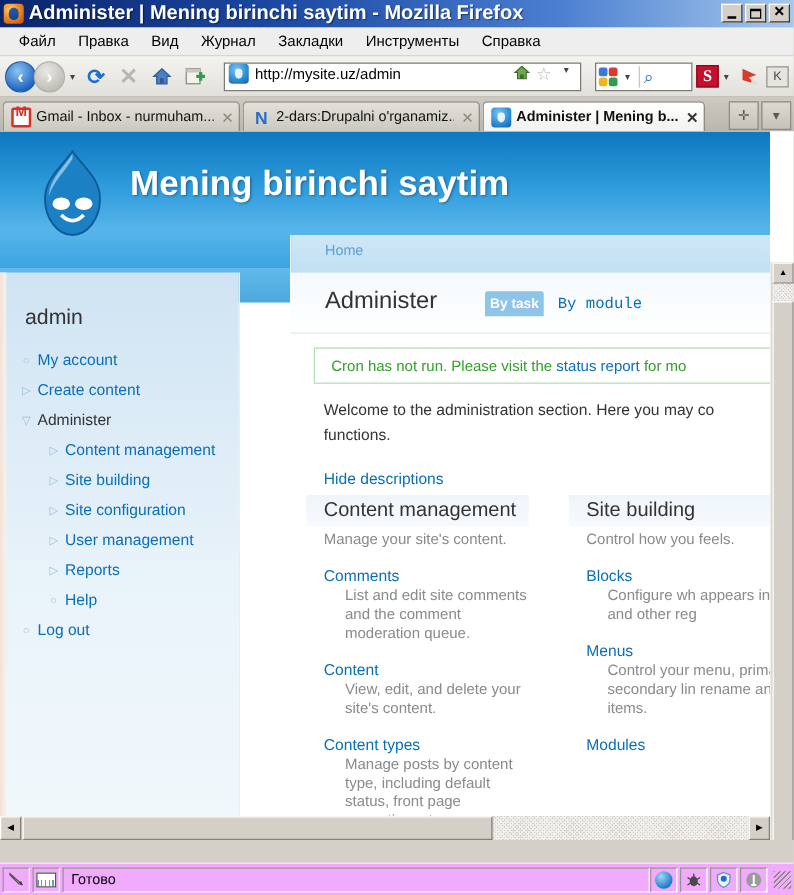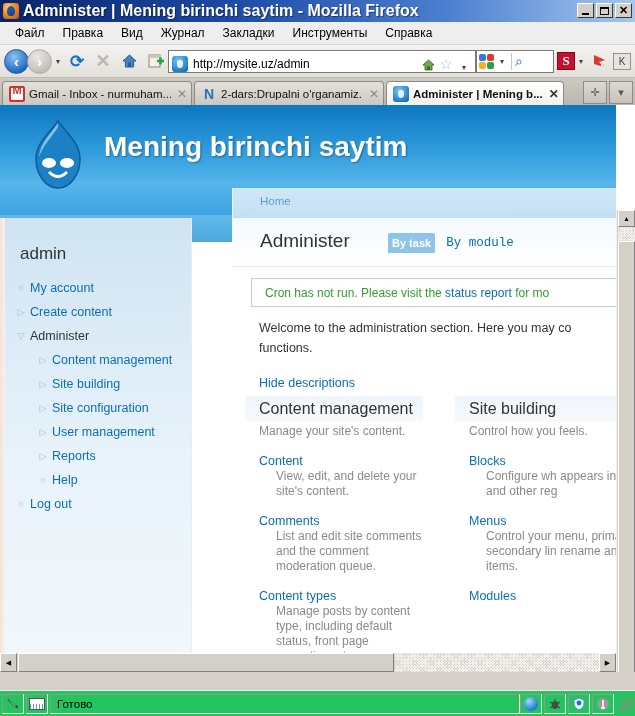--- a/index.html
+++ b/index.html
@@ -73,22 +73,22 @@
   .btn-back { background: radial-gradient(circle at 40% 30%, #8fc3f2, #1a64c0 75%); border: 1px solid #1f5ca8; }
   .btn-fwd { background: radial-gradient(circle at 40% 30%, #e9e8e4, #bdbab2 80%); border: 1px solid #b2afa7; color: #fff; margin-left: -2px; }
   .dropcaret { width: 12px; color: #444; font-size: 8px; text-align: center; }
   .ic { width: 24px; height: 24px; display: flex; align-items: center; justify-content: center; margin: 0 1px; }
   .ic-reload { color: #1a6fd0; font-size: 17px; font-weight: bold; }
   .ic-stop { color: #b9b7b1; font-size: 18px; font-weight: bold; }
   .ic-home svg { display: block; }
   .ic-bookmark svg { display: block; }
 
   .urlbar {
-    flex: 1 1 auto; height: 23px; margin: 0 0; background: #fff;
-    border: 1px solid #7c7a74; display: flex; align-items: flex-end; padding: 0 2px;
+    flex: 1 1 auto; height: 23px; margin: 0 11px; background: #fff;
+    border: 1px solid #7c7a74; display: flex; align-items: flex-start; padding: 0 2px;
   }
   .urlbar .favicon {
     width: 16px; height: 16px; flex: 0 0 auto; margin: 0 3px 0 1px; border-radius: 3px;
     background: radial-gradient(circle at 40% 30%, #7fc6f2 0%, #2f8fd6 55%, #0e5f9e 100%);
     position: relative;
   }
   .urlbar .favicon::after {
     content: ""; position: absolute; left: 5px; top: 4px; width: 6px; height: 8px;
     background: #fff; border-radius: 50% 50% 60% 60%; opacity: .85;
   }
@@ -282,21 +282,21 @@
   .sb-thumb {
     background: #d4d0c8; border: 1px solid; border-color: #fff #808080 #808080 #fff;
   }
   .sb-track { background-color: #d4d0c8; background-image:
     repeating-linear-gradient(45deg, #f0eeea 0 1px, transparent 1px 2px),
     repeating-linear-gradient(-45deg, #f0eeea 0 1px, transparent 1px 2px); }
 
   
   .statusbar {
     position: absolute; left: 0; top: 690px; width: 635px; height: 26px;
-    background: #22c55e; border-top: 1px solid #f1efe9;
+    background: #f0abfc; border-top: 1px solid #f1efe9;
     display: flex; align-items: center; padding: 0 2px;
   }
   .st-cell {
     height: 20px; border: 1px solid; border-color: #9a968f #fff #fff #9a968f;
     display: flex; align-items: center; justify-content: center; margin-right: 2px;
   }
   .st-text { flex: 1 1 auto; height: 20px; border: 1px solid; border-color: #9a968f #fff #fff #9a968f;
              display: flex; align-items: center; padding-left: 6px; font-size: 11.5px; color: #000; }
   .st-ic { width: 22px; }
   .st-right { display: flex; align-items: center; }
@@ -510,26 +510,26 @@
         </div>
 
         <div class="d-hide">Hide descriptions</div>
 
         <div class="d-cols">
 
           <div class="d-col">
             <div class="d-col-hd">Content management</div>
             <div class="d-col-sub">Manage your site's content.</div>
             <div class="d-item">
+              <div class="it">Comments</div>
+              <div class="id">List and edit site comments and the comment moderation queue.</div>
+            </div>
+            <div class="d-item">
               <div class="it">Content</div>
               <div class="id">View, edit, and delete your site's content.</div>
-            </div>
-            <div class="d-item">
-              <div class="it">Comments</div>
-              <div class="id">List and edit site comments and the comment moderation queue.</div>
             </div>
             <div class="d-item">
               <div class="it">Content types</div>
               <div class="id">Manage posts by content type, including default status, front page promotion, etc.</div>
             </div>
 
           </div>
 
           <div class="d-col">
             <div class="d-col-hd">Site building</div>

